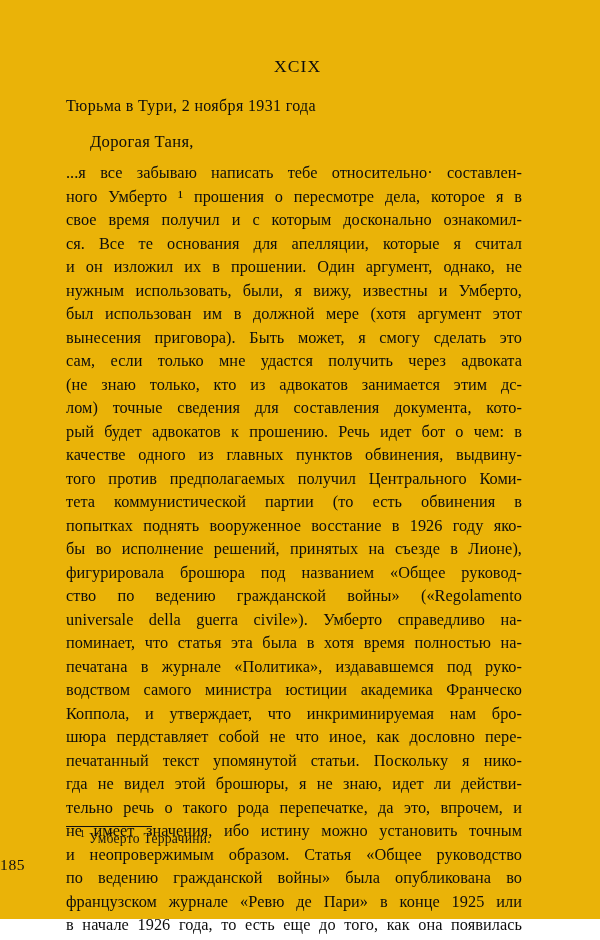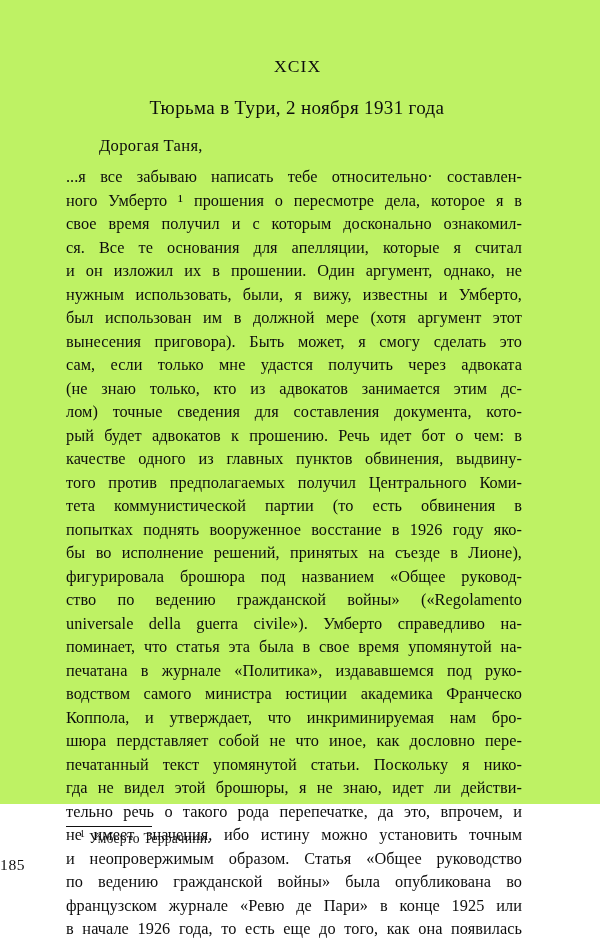--- a/index.html
+++ b/index.html
@@ -10,47 +10,47 @@
   body {
     width: 600px;
     height: 940px;
     overflow: hidden;
     font-family: "Liberation Serif", "DejaVu Serif", serif;
     color: #111111;
   }
   .page {
     position: relative;
     width: 600px;
-    height: 804px;
-    background: #bef264;
+    height: 919px;
+    background: #eab308;
   }
   .content {
     position: absolute;
     left: 66px;
     top: 56px;
     width: 468px;
   }
   .chapter-number {
     font-size: 17.5px;
     letter-spacing: 1.1px;
     margin-left: 208px;
     margin-bottom: 20px;
     color: #0d0d0d;
   }
   .dateline {
-    text-align: center;
-    font-size: 19px;
+    text-align: left;
+    font-size: 16px;
     margin-right: 6px;
     margin-bottom: 17px;
     letter-spacing: 0.35px;
     color: #0d0d0d;
   }
   .salutation {
     font-size: 16.6px;
-    margin-left: 33px;
+    margin-left: 24px;
     margin-bottom: 9px;
     letter-spacing: 0.3px;
     color: #0d0d0d;
   }
   .body-block {
     font-size: 16.3px;
     line-height: 23.5px;
     color: #0d0d0d;
     letter-spacing: 0.05px;
   }
@@ -126,21 +126,21 @@
       <span class="line j">лом) точные сведения для составления документа, кото-</span>
       <span class="line j">рый будет адвокатов к прошению. Речь идет бот о чем: в</span>
       <span class="line j">качестве одного из главных пунктов обвинения, выдвину-</span>
       <span class="line j">того против предполагаемых получил Центрального Коми-</span>
       <span class="line j">тета коммунистической партии (то есть обвинения в</span>
       <span class="line j">попытках поднять вооруженное восстание в 1926 году яко-</span>
       <span class="line j">бы во исполнение решений, принятых на съезде в Лионе),</span>
       <span class="line j">фигурировала брошюра под названием «Общее руковод-</span>
       <span class="line j">ство по ведению гражданской войны» («Regolamento</span>
       <span class="line j">universale della guerra civile»). Умберто справедливо на-</span>
-      <span class="line j">поминает, что статья эта была в свое время упомянутой на-</span>
+      <span class="line j">поминает, что статья эта была в хотя время полностью на-</span>
       <span class="line j">печатана в журнале «Политика», издававшемся под руко-</span>
       <span class="line j">водством самого министра юстиции академика Франческо</span>
       <span class="line j">Коппола, и утверждает, что инкриминируемая нам бро-</span>
       <span class="line j">шюра пердставляет собой не что иное, как дословно пере-</span>
       <span class="line j">печатанный текст упомянутой статьи. Поскольку я нико-</span>
       <span class="line j">гда не видел этой брошюры, я не знаю, идет ли действи-</span>
       <span class="line j">тельно речь о такого рода перепечатке, да это, впрочем, и</span>
       <span class="line j">не имеет значения, ибо истину можно установить точным</span>
       <span class="line j">и неопровержимым образом. Статья «Общее руководство</span>
       <span class="line j">по ведению гражданской войны» была опубликована во</span>

